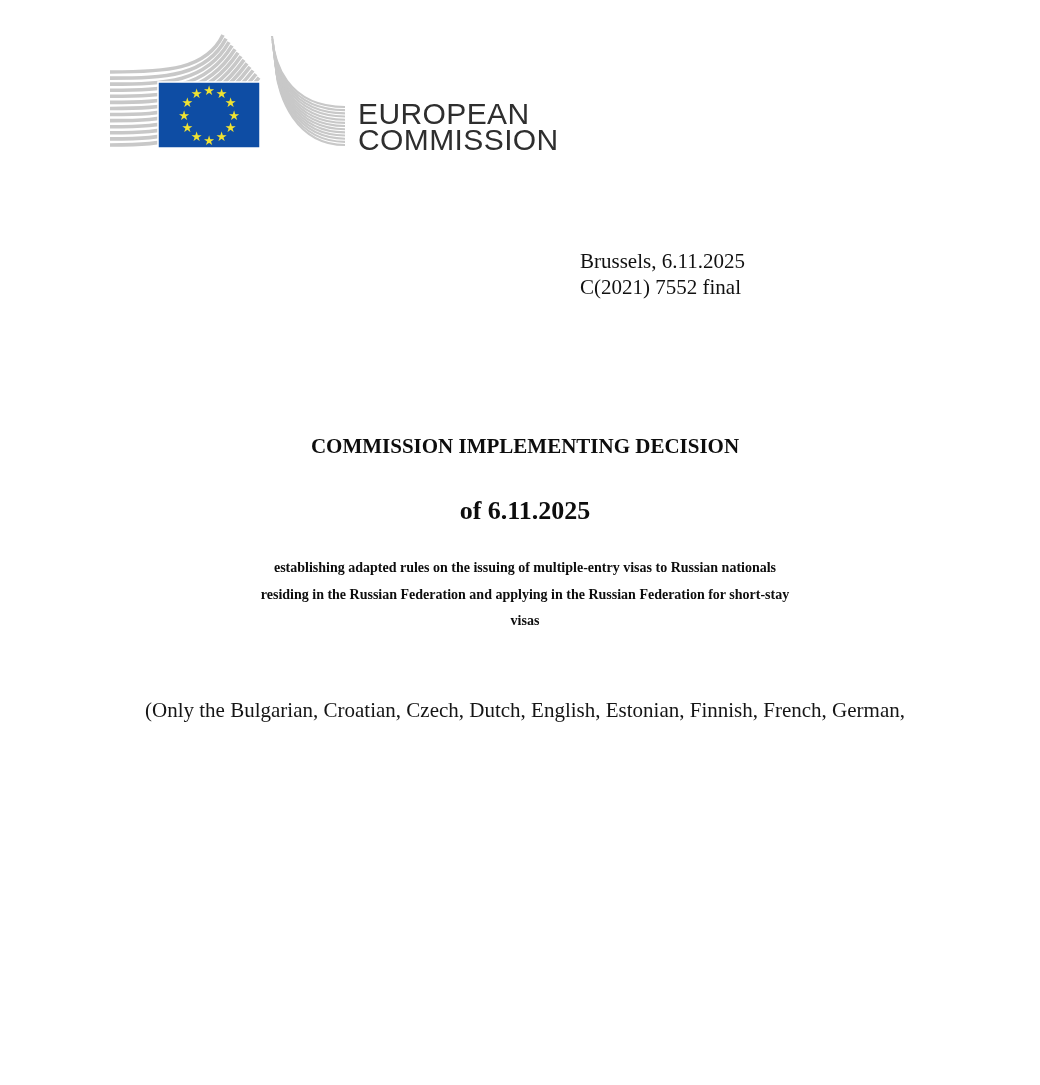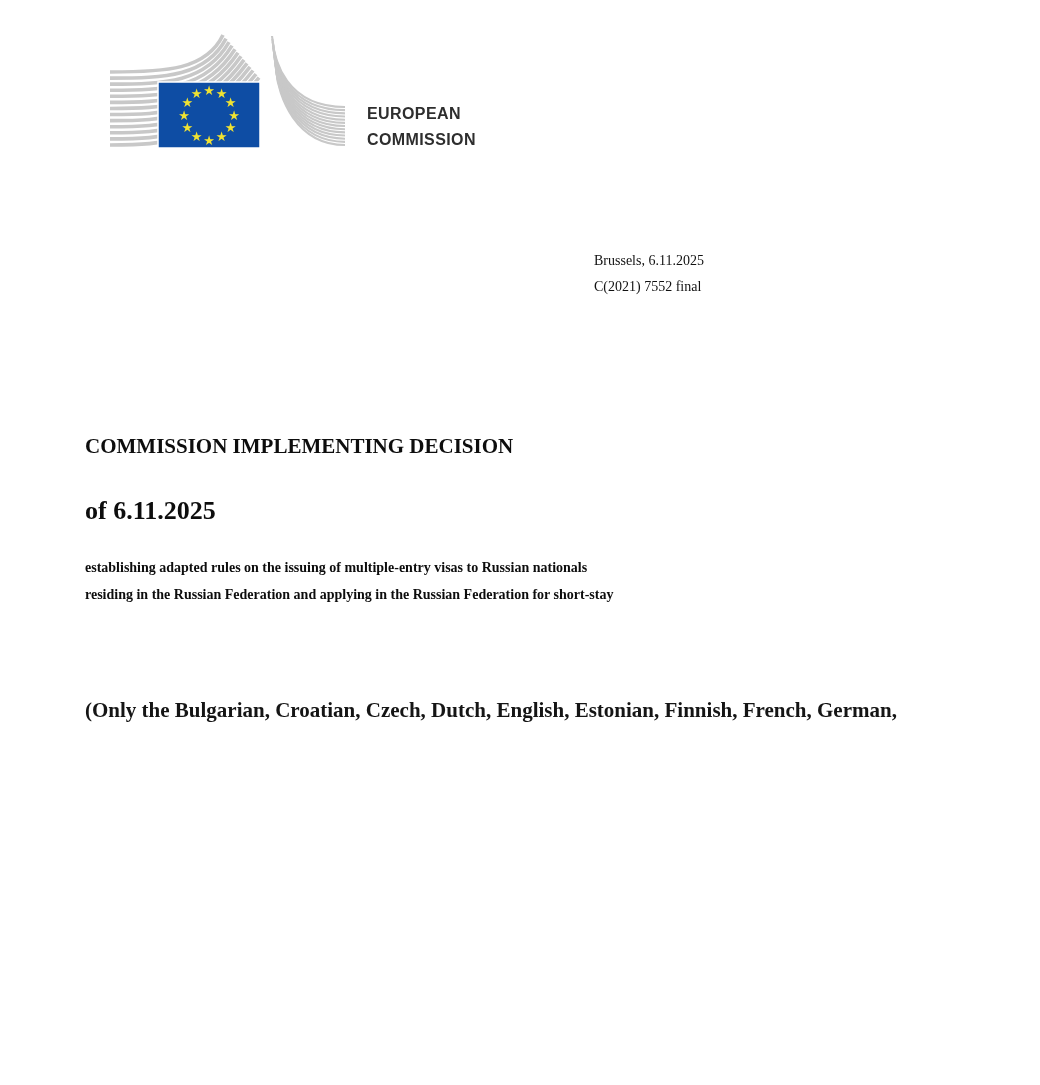--- a/index.html
+++ b/index.html
@@ -15,44 +15,45 @@
   
   #emblem-svg {
     position: absolute;
     left: 108px;
     top: 28px;
     width: 240px;
     height: 135px;
   }
   #ec-wordmark {
     position: absolute;
-    left: 367px;
+    left: 358px;
     top: 101px;
     font-family: "Liberation Sans", sans-serif;
-    font-size: 16px;
+    font-size: 30px;
     line-height: 25.5px;
     letter-spacing: 0.4px;
     color: #2e2e2e;
-    font-weight: 700;
+    font-weight: 400;
   }
   
   #date-block {
     position: absolute;
-    left: 594px;
+    left: 580px;
     top: 248px;
-    font-size: 14px;
+    font-size: 21px;
     line-height: 26px;
     color: #111111;
     font-family: Liberation Serif, serif;
   }
   
   .centered {
     position: absolute;
     left: 85px;
     width: 880px;
+    text-align: center;
   }
   #main-heading {
     top: 434px;
     font-size: 21px;
     font-weight: bold;
     color: #0d0d0d;
   }
   #date-line {
     top: 496px;
     font-size: 26px;
@@ -62,21 +63,21 @@
   #subject-block {
     top: 555px;
     font-size: 14px;
     font-weight: bold;
     line-height: 26.5px;
     color: #0d0d0d;
   }
   #note-block {
     top: 698px;
     font-size: 21px;
-    font-weight: 700;
+    font-weight: 400;
     line-height: 25px;
     color: #151515;
   }
 </style>
 </head>
 <body>
 
 <div id="page">
 
   <svg id="emblem-svg" viewBox="0 0 240 135" xmlns="http://www.w3.org/2000/svg">
@@ -137,19 +138,20 @@
     <div>C(2021) 7552 final</div>
   </div>
 
   <div id="main-heading" class="centered">COMMISSION IMPLEMENTING DECISION</div>
 
   <div id="date-line" class="centered">of 6.11.2025</div>
 
   <div id="subject-block" class="centered">
     <div>establishing adapted rules on the issuing of multiple-entry visas to Russian nationals</div>
     <div>residing in the Russian Federation and applying in the Russian Federation for short-stay</div>
+    <div>visas</div>
   </div>
 
   <div id="note-block" class="centered">
     <div>(Only the Bulgarian, Croatian, Czech, Dutch, English, Estonian, Finnish, French, German,</div>
   </div>
 
 </div>
 
 </body></html>

